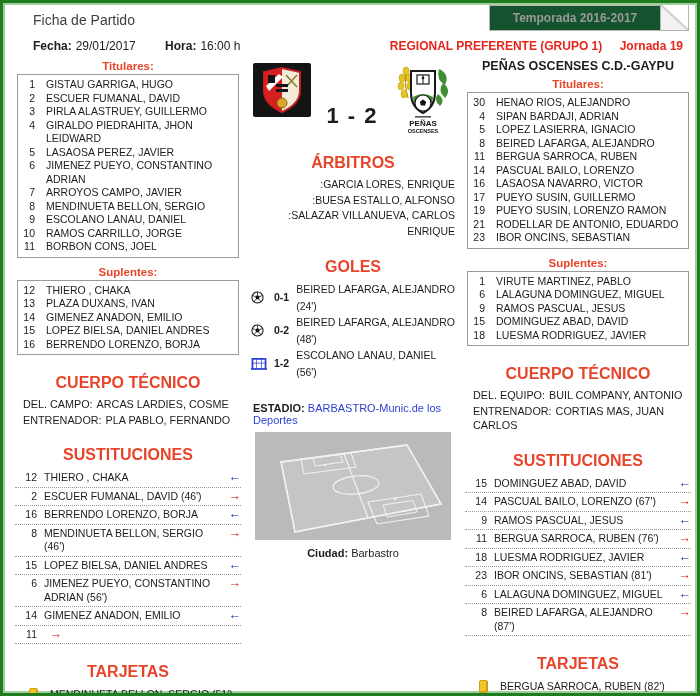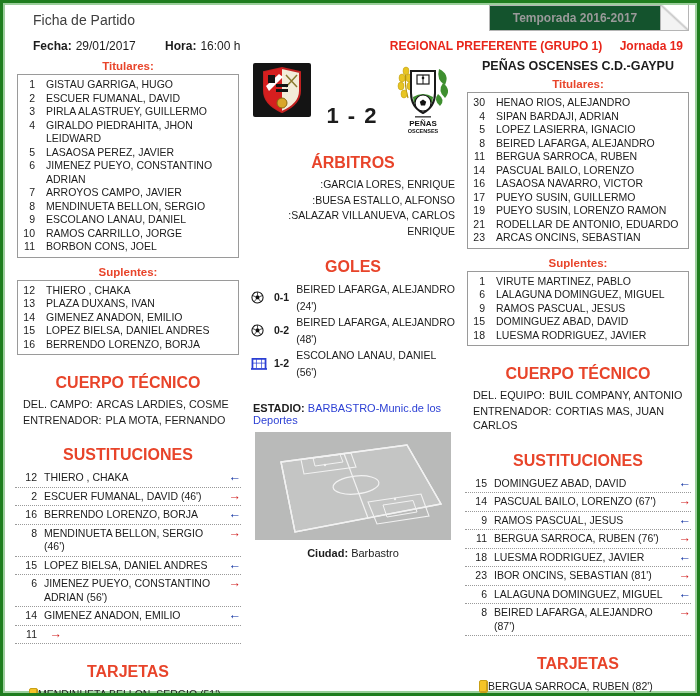--- a/index.html
+++ b/index.html
@@ -50,21 +50,21 @@
 
   .subs { margin:2px 2px 0; }
   .sub-row { display:flex; align-items:flex-start; font-size:10.5px; line-height:13.5px; padding:2px 0; border-bottom:1px dotted #9a9a9a; }
   .sub-num { width:22px; flex:none; text-align:right; margin-right:7px; }
   .sub-name { flex:1; padding-right:4px; }
   .sub-arrow { width:18px; flex:none; text-align:right; font-weight:bold; font-size:12.5px; line-height:13px; }
   .sub-arrow[data-dir="in"]::before { content:"\2190"; color:#00259c; }
   .sub-arrow[data-dir="out"]::before { content:"\2192"; color:#cf1717; }
 
   .cards { margin:4px 2px 0; }
-  .card-row { display:flex; align-items:center; font-size:10.5px; line-height:17px; margin:0 0 0 14px; }
+  .card-row { display:flex; align-items:center; gap:12px; font-size:10.5px; line-height:17px; margin:0 0 0 14px; }
   .yellow-card { width:9px; height:13px; flex:none; background:#f5c427; border:1px solid #c9a016; border-radius:2px; box-shadow: inset -1px -1px 0 rgba(0,0,0,0.18); }
 
   .crest-row { display:flex; justify-content:center; align-items:flex-start; gap:12px; margin-top:6px; }
   .score { font-weight:bold; font-size:22px; margin-top:40px; white-space:nowrap; letter-spacing:1px; }
   .score span { margin:0 4px; }
 
   .arb-list { margin-top:4px; }
   .arb-row { font-size:10.5px; line-height:15.5px; margin-left:10px;text-align:right; }
   .arb-colon { display:inline-block; width:10px; }
 
@@ -194,21 +194,21 @@
         </div>
       </div>
     <div class="sec-label big">CUERPO TÉCNICO</div>
     <div>
 
         <div class="staff-row">
           <span class="staff-role">DEL. CAMPO:</span><span>ARCAS LARDIES, COSME</span>
         </div>
 
         <div class="staff-row">
-          <span class="staff-role">ENTRENADOR:</span><span>PLA MOTA, FERNANDO</span>
+          <span class="staff-role">ENTRENADOR:</span><span>PLA PABLO, FERNANDO</span>
         </div>
       </div>
     <div class="sec-label big">SUSTITUCIONES</div>
     <div class="subs">
 
         <div class="sub-row">
           <span class="sub-num">12</span>
           <span class="sub-name">THIERO , CHAKA</span>
           <span class="sub-arrow" data-dir="in"></span>
         </div>
@@ -450,21 +450,21 @@
           <span class="roster-name">PUEYO SUSIN, LORENZO RAMON</span>
         </div>
 
         <div class="roster-row">
           <span class="roster-num">21</span>
           <span class="roster-name">RODELLAR DE ANTONIO, EDUARDO</span>
         </div>
 
         <div class="roster-row">
           <span class="roster-num">23</span>
-          <span class="roster-name">ARCAS ONCINS, SEBASTIAN</span>
+          <span class="roster-name">IBOR ONCINS, SEBASTIAN</span>
         </div>
       </div>
     <div class="sec-label mt8">Suplentes:</div>
     <div class="roster">
 
         <div class="roster-row">
           <span class="roster-num">1</span>
           <span class="roster-name">VIRUTE MARTINEZ, PABLO</span>
         </div>
 

